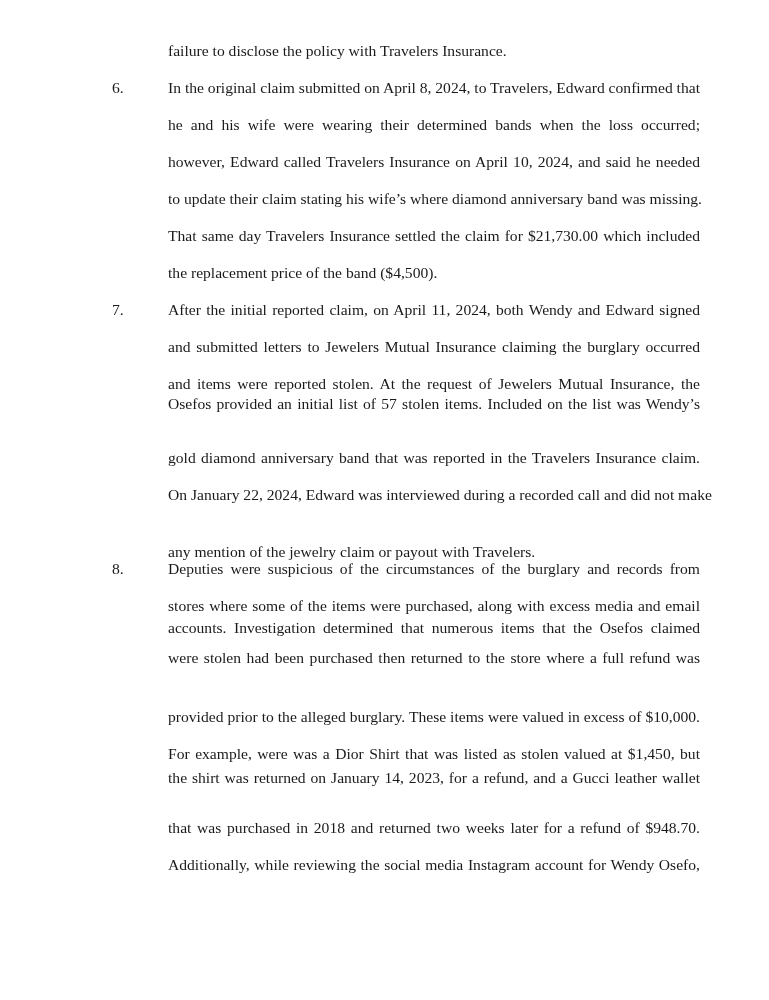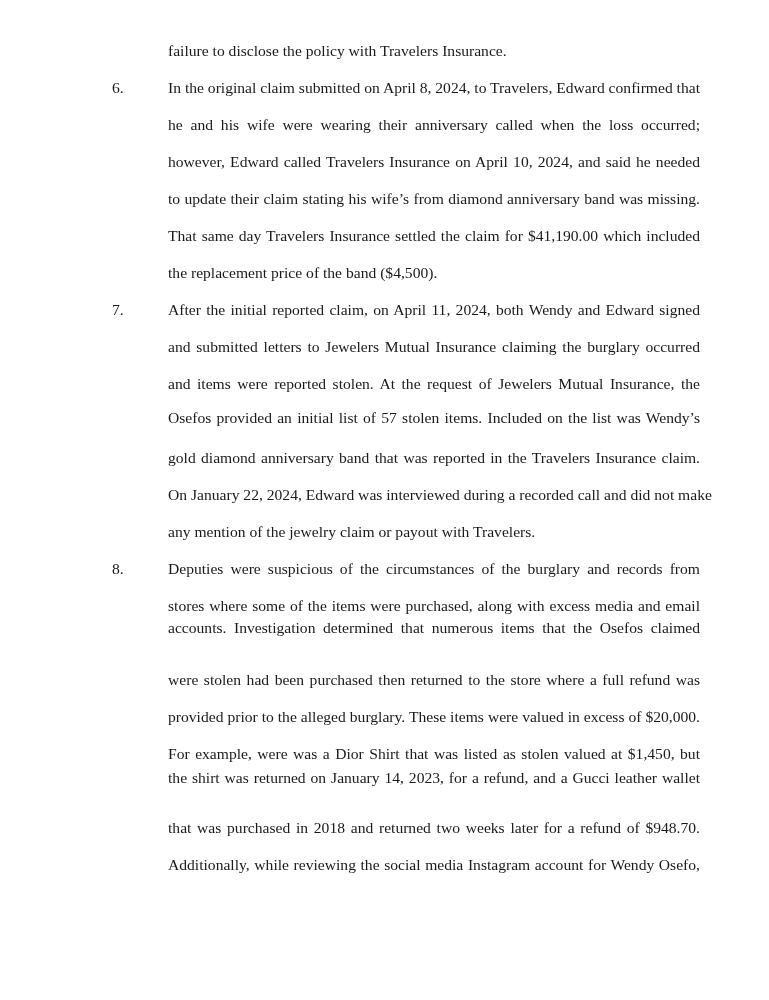--- a/index.html
+++ b/index.html
@@ -47,44 +47,44 @@
 </head>
 <body>
 
 <div class="page">
 
   <div class="line last" style="top:41px">failure to disclose the policy with Travelers Insurance.</div>
 
   <div>
     <div class="num" style="top:78px">6.</div>
     <div class="line" style="top:78px">In the original claim submitted on April 8, 2024, to Travelers, Edward confirmed that</div>
-    <div class="line" style="top:115px">he and his wife were wearing their anniversary called when the loss occurred;</div>
+    <div class="line" style="top:115px">he and his wife were wearing their determined bands when the loss occurred;</div>
     <div class="line" style="top:152px">however, Edward called Travelers Insurance on April 10, 2024, and said he needed</div>
-    <div class="line" style="top:189px">to update their claim stating his wife’s from diamond anniversary band was missing.</div>
-    <div class="line" style="top:226px">That same day Travelers Insurance settled the claim for $41,190.00 which included</div>
+    <div class="line" style="top:189px">to update their claim stating his wife’s where diamond anniversary band was missing.</div>
+    <div class="line" style="top:226px">That same day Travelers Insurance settled the claim for $21,730.00 which included</div>
     <div class="line last" style="top:263px">the replacement price of the band ($4,500).</div>
   </div>
 
   <div>
     <div class="num" style="top:300px">7.</div>
     <div class="line" style="top:300px">After the initial reported claim, on April 11, 2024, both Wendy and Edward signed</div>
     <div class="line" style="top:337px">and submitted letters to Jewelers Mutual Insurance claiming the burglary occurred</div>
     <div class="line" style="top:374px">and items were reported stolen. At the request of Jewelers Mutual Insurance, the</div>
-    <div class="line" style="top:408px">Osefos provided an initial list of 57 stolen items.  Included on the list was Wendy’s</div>
+    <div class="line" style="top:394px">Osefos provided an initial list of 57 stolen items.  Included on the list was Wendy’s</div>
     <div class="line" style="top:448px">gold diamond anniversary band that was reported in the Travelers Insurance claim.</div>
     <div class="line" style="top:485px">On January 22, 2024, Edward was interviewed during a recorded call and did not make</div>
-    <div class="line last" style="top:522px">any mention of the jewelry claim or payout with Travelers.</div>
+    <div class="line last" style="top:542px">any mention of the jewelry claim or payout with Travelers.</div>
   </div>
 
   <div>
     <div class="num" style="top:559px">8.</div>
     <div class="line" style="top:559px">Deputies were suspicious of the circumstances of the burglary and records from</div>
     <div class="line" style="top:596px">stores where some of the items were purchased, along with excess media and email</div>
     <div class="line" style="top:618px">accounts.  Investigation determined that numerous items that the Osefos claimed</div>
-    <div class="line" style="top:670px">were stolen had been purchased then returned to the store where a full refund was</div>
-    <div class="line" style="top:707px">provided prior to the alleged burglary. These items were valued in excess of $20,000.</div>
+    <div class="line" style="top:648px">were stolen had been purchased then returned to the store where a full refund was</div>
+    <div class="line" style="top:707px">provided prior to the alleged burglary. These items were valued in excess of $10,000.</div>
     <div class="line" style="top:744px"> For example, were was a Dior Shirt that was listed as stolen valued at $1,450, but</div>
     <div class="line" style="top:768px">the shirt was returned on January 14, 2023, for a refund, and a Gucci leather wallet</div>
     <div class="line" style="top:818px">that was purchased in 2018 and returned two weeks later for a refund of $948.70.</div>
     <div class="line" style="top:855px">Additionally, while reviewing the social media Instagram account for Wendy Osefo,</div>
   </div>
 
 </div>
 
 </body></html>

